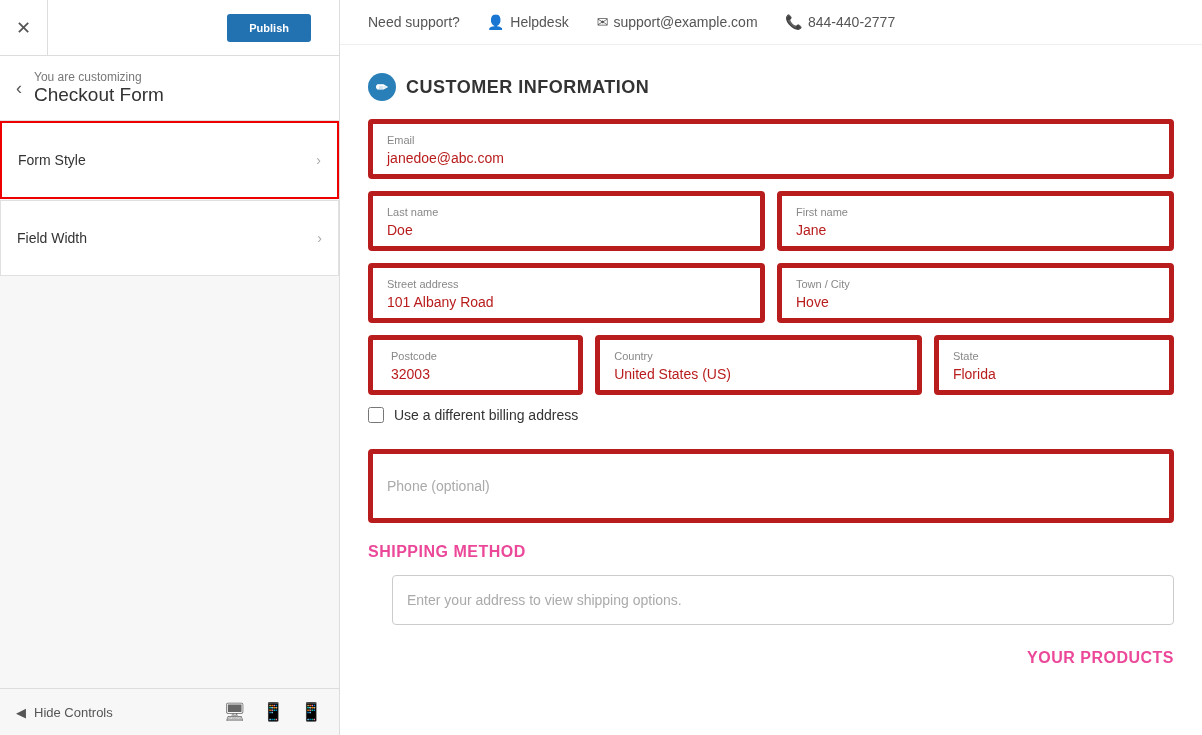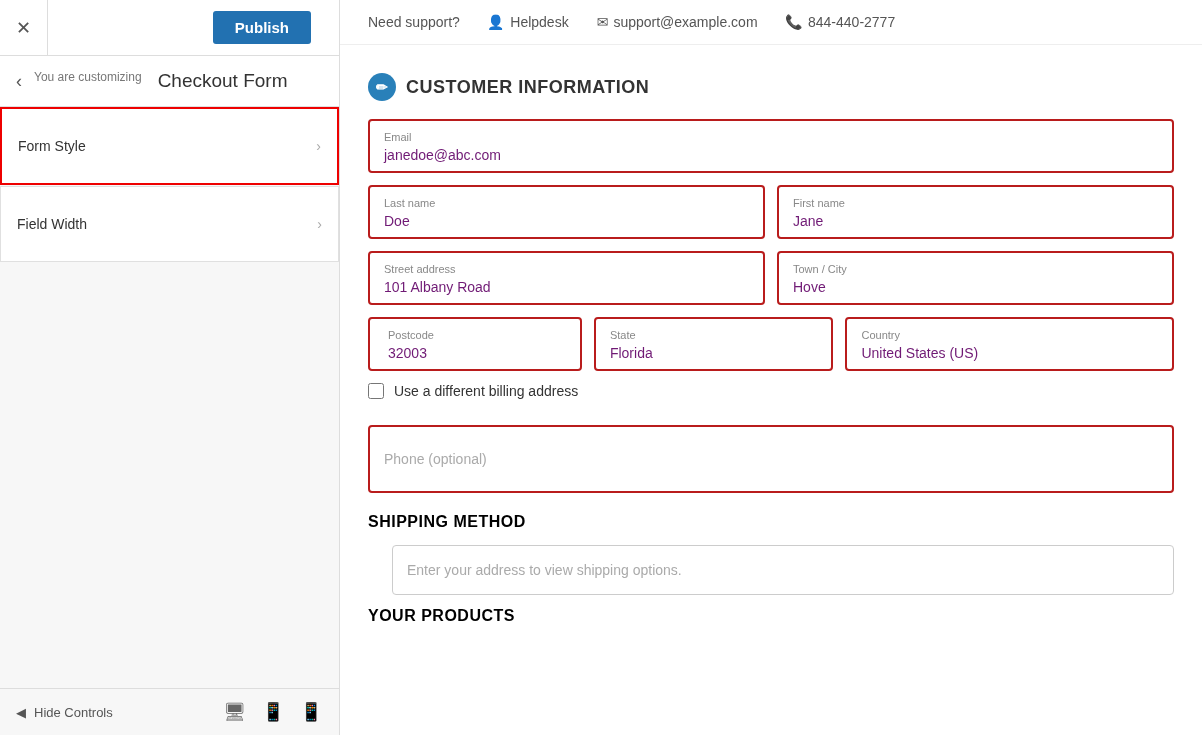--- a/index.html
+++ b/index.html
@@ -39,21 +39,21 @@
 
     .publish-btn {
       margin-left: auto;
       margin-right: 16px;
       background: #2271b1;
       color: #fff;
       border: none;
       padding: 8px 22px;
       border-radius: 3px;
       cursor: pointer;
-      font-size: 15px;
+      font-size: 11px;
       font-weight: 600;
       align-self: center;
     }
 
     .sidebar-title-area {
       flex: 1;
       display: flex;
       flex-direction: row;
       align-items: center;
       justify-content: space-between;
@@ -71,21 +71,21 @@
 
     .back-arrow {
       font-size: 18px;
       color: #555;
       margin-right: 12px;
       cursor: pointer;
     }
 
     .customizing-text {
       display: flex;
-      gap: 16px;
+      flex-direction: column;
     }
 
     .customizing-label {
       font-size: 12px;
       color: #777;
     }
 
     .customizing-title {
       font-size: 19px;
       color: #333;
@@ -214,36 +214,36 @@
     }
 
     .form-row {
       display: flex;
       gap: 12px;
       margin-bottom: 12px;
     }
 
     .form-field {
       flex: 1;
-      border: 2px solid #b91c1c;
+      border: 5px solid #b91c1c;
       border-radius: 4px;
       padding: 10px 14px 8px 14px;
       background: #fff;
     }
 
     .form-field label {
       display: block;
       font-size: 11px;
       color: #888;
       margin-bottom: 4px;
     }
 
     .form-field .field-value {
       font-size: 14px;
-      color: #701a75;
+      color: #b91c1c;
     }
 
     .form-field.placeholder-only {
       padding: 24px 14px;
     }
 
     .form-field.placeholder-only .field-value {
       color: #aaa;
     }
 
@@ -261,21 +261,21 @@
       height: 16px;
     }
 
     .section-divider {
       margin: 20px 0 14px 0;
     }
 
     .section-subtitle {
       font-size: 16px;
       font-weight: 700;
-      color: #000000;
+      color: #ec4899;
       letter-spacing: 0.5px;
       margin-bottom: 14px;
     }
 
     .shipping-placeholder {
       border: 1px solid #ccc;
       border-radius: 4px;
       padding: 16px 14px;
       color: #aaa;
       font-size: 14px;
@@ -383,44 +383,44 @@
         <label>Town / City</label>
         <div class="field-value">Hove</div>
       </div>
     </div>
 
     <div class="form-row">
       <div class="form-field" style="flex: 0.6; padding-left: 18px;">
         <label>Postcode</label>
         <div class="field-value">32003</div>
       </div>
+      <div class="form-field">
+        <label>Country</label>
+        <div class="field-value">United States (US)</div>
+      </div>
       <div class="form-field" style="flex: 0.7;">
         <label>State</label>
         <div class="field-value">Florida</div>
       </div>
-      <div class="form-field">
-        <label>Country</label>
-        <div class="field-value">United States (US)</div>
-      </div>
     </div>
 
     <div class="checkbox-row">
       <input type="checkbox" style="">
       <span>Use a different billing address</span>
     </div>
 
     <div class="form-group">
       <div class="form-field placeholder-only">
         <div class="field-value">Phone (optional)</div>
       </div>
     </div>
 
     <div class="section-divider">
       <div class="section-subtitle">SHIPPING METHOD</div>
     </div>
     <div class="shipping-placeholder">Enter your address to view shipping options.</div>
 
-    <div class="section-divider" style="margin-top: 12px;">
+    <div class="section-divider" style="margin-top: 24px; text-align: right;">
       <div class="section-subtitle">YOUR PRODUCTS</div>
     </div>
 
   </div>
 </div>
 
 </body></html>

